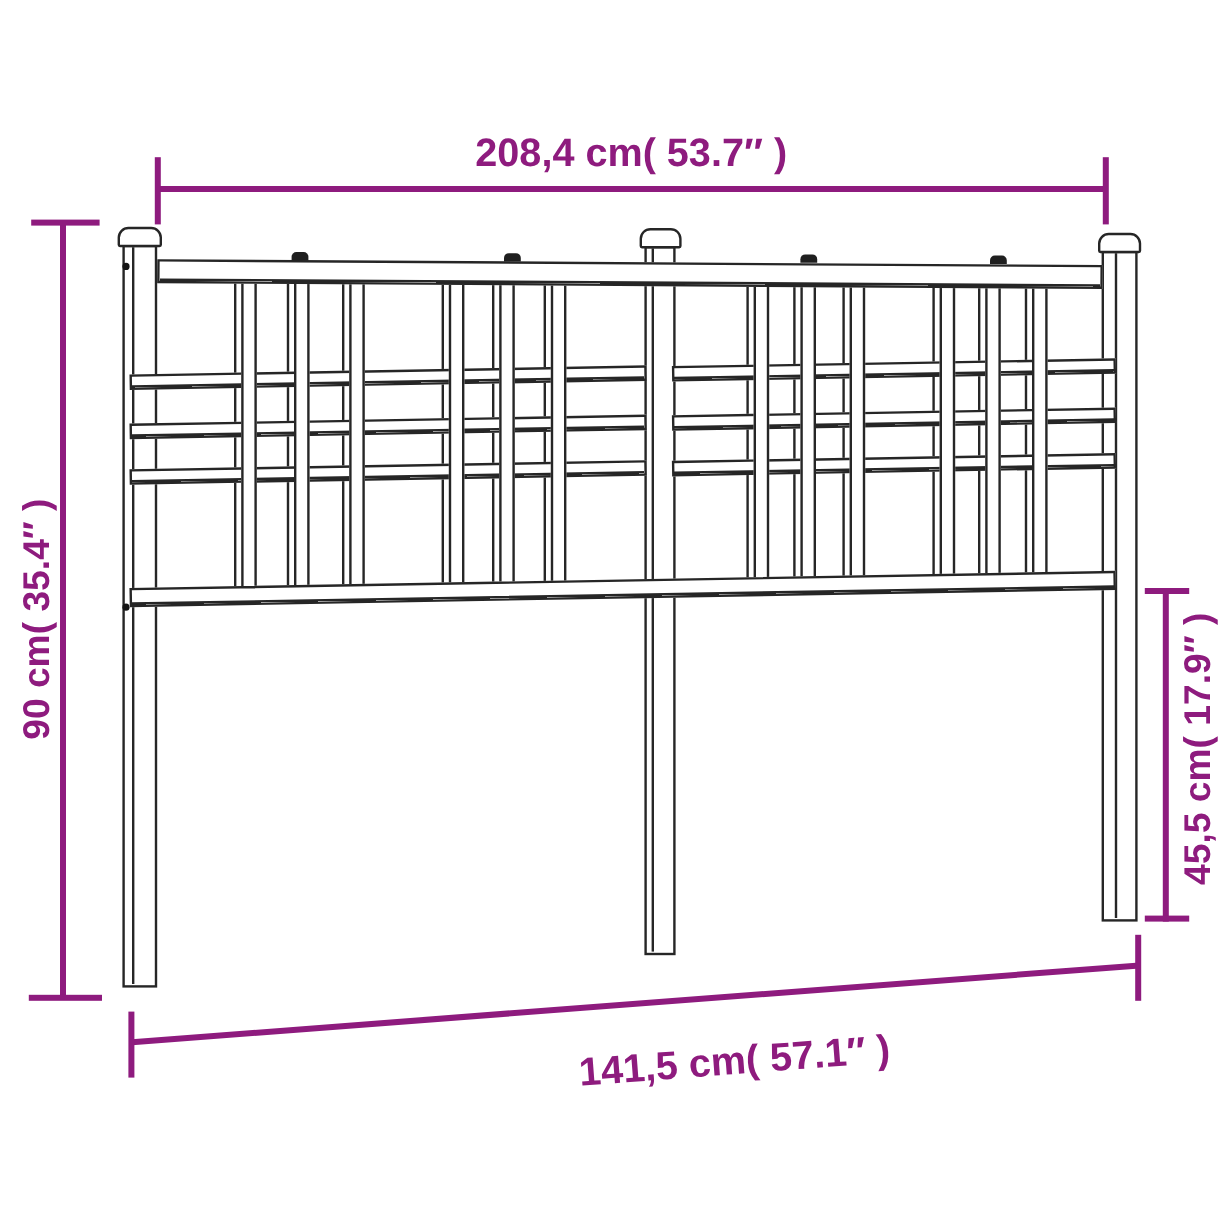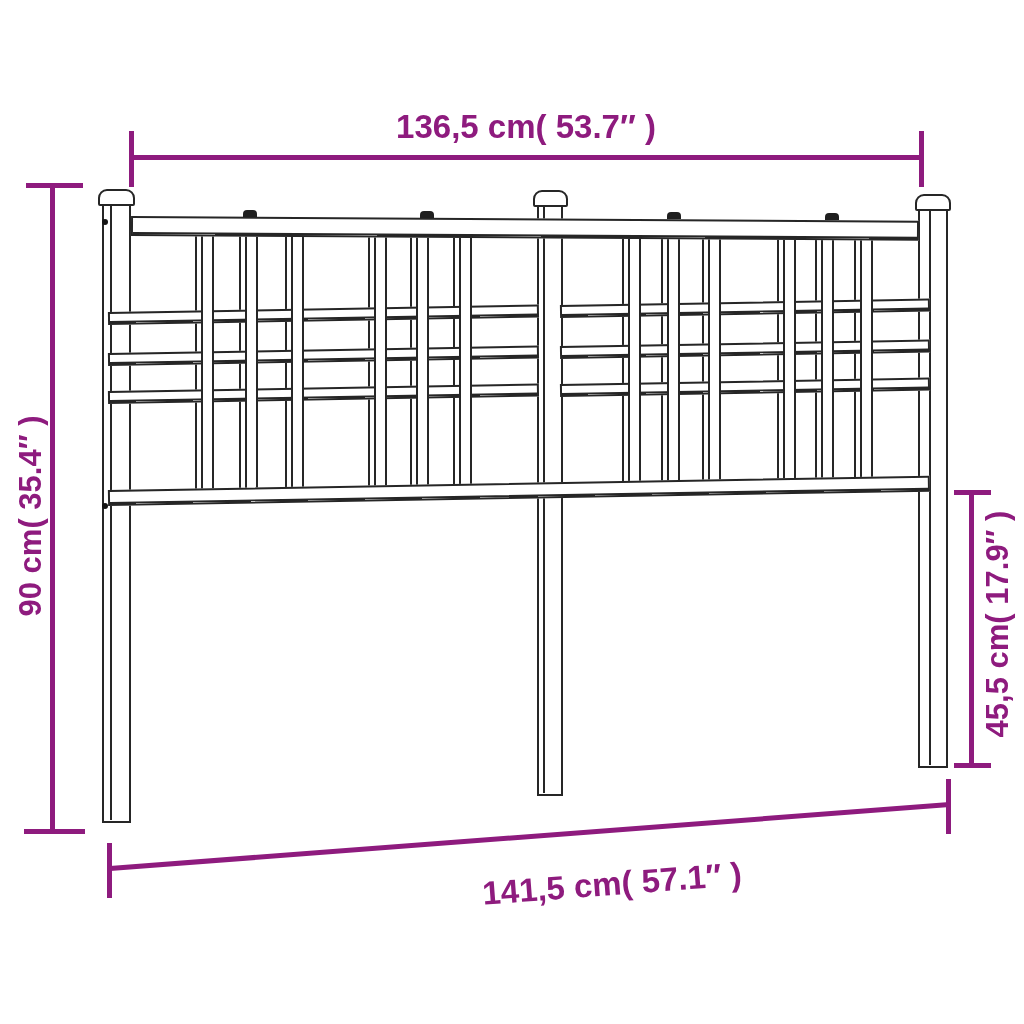--- a/index.html
+++ b/index.html
@@ -94,21 +94,21 @@
     <div class="tab" style="left:825px;top:213px;"></div>
 
     <div class="cap" style="left:98px;top:189px;width:37px;height:17px;"></div>
     <div class="cap" style="left:533px;top:190px;width:35px;height:17px;"></div>
     <div class="cap" style="left:915px;top:194px;width:36px;height:17px;"></div>
   </div>
 
   <div class="dline" style="left:131px;top:155px;width:791px;height:5px;"></div>
   <div class="dtick" style="left:129px;top:131px;width:5px;height:56px;"></div>
   <div class="dtick" style="left:919px;top:131px;width:5px;height:56px;"></div>
-  <div class="dlabel hlabel" style="left:281px;top:108px;width:490px;">136,5 cm( 53.7″ )</div>
+  <div class="dlabel hlabel" style="left:281px;top:108px;width:490px;">208,4 cm( 53.7″ )</div>
 
   <div class="dline" style="left:50px;top:185px;width:5px;height:647px;"></div>
   <div class="dtick" style="left:26px;top:183px;width:57px;height:5px;"></div>
   <div class="dtick" style="left:24px;top:829px;width:61px;height:5px;"></div>
   <div class="anchor rot-90" style="left:31px;top:516px;">
     <span>90 cm( 35.4″ )</span>
   </div>
 
   <div class="dline" style="left:969px;top:492px;width:5px;height:276px;"></div>
   <div class="dtick" style="left:954px;top:490px;width:37px;height:5px;"></div>

